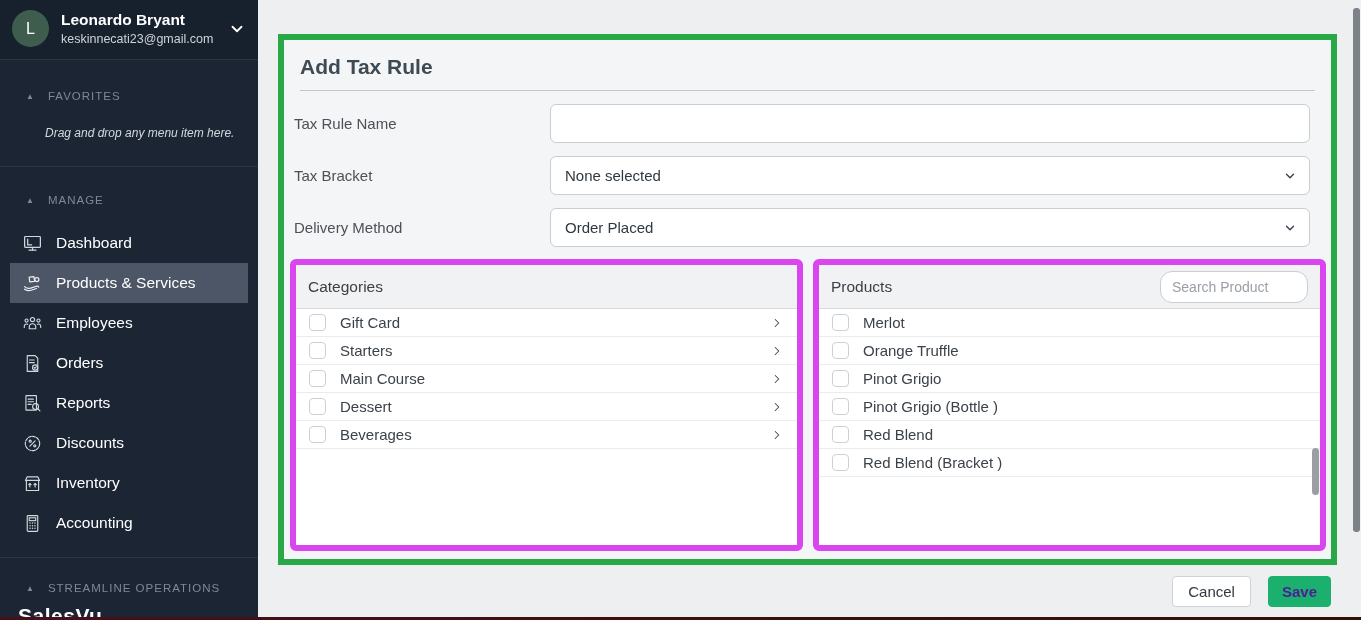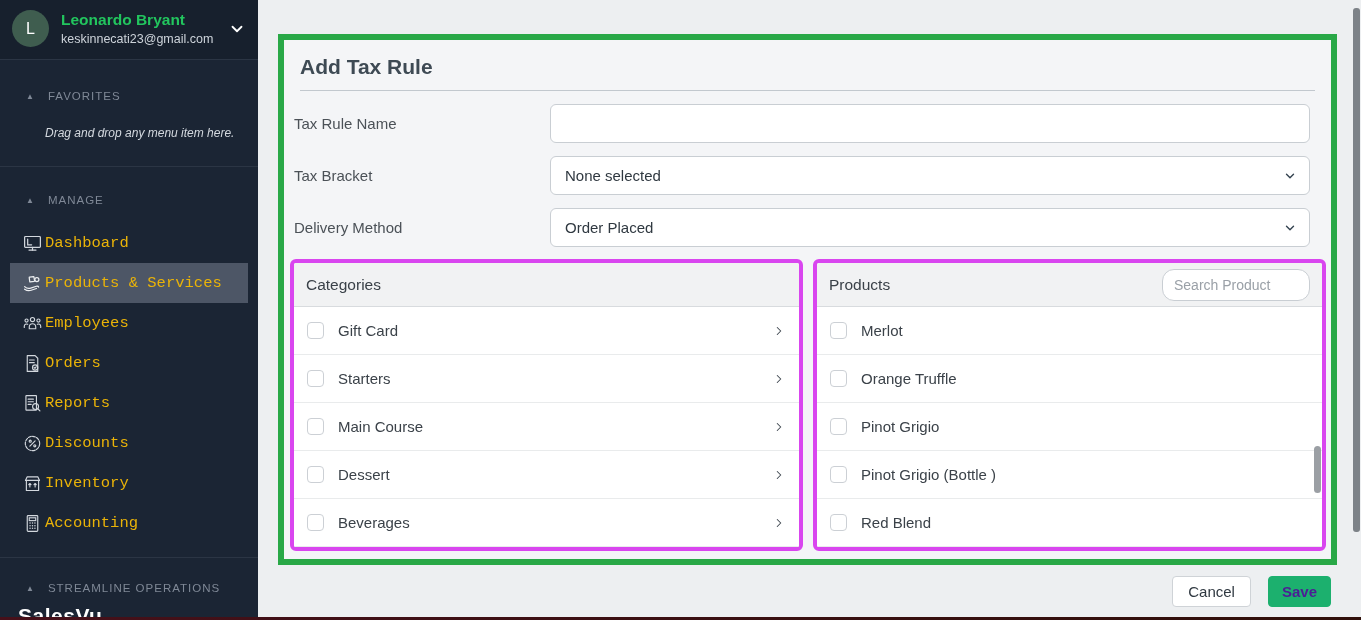--- a/index.html
+++ b/index.html
@@ -4,55 +4,55 @@
 <style>
   * { margin:0; padding:0; box-sizing:border-box; }
   html,body { width:1361px; height:620px; overflow:hidden; font-family:"Liberation Sans", sans-serif; }
   body { position:relative; background:#edeff1; }
 
   
   .sidebar { position:absolute; left:0; top:0; width:258px; height:617px; background:#1b2534; color:#e6e9ec; }
   .user-section { display:flex; align-items:center; padding:10px 12px 12px 12px; background:#17202d; cursor:pointer; }
   .avatar { width:37px; height:37px; border-radius:50%; background:#3f5d4f; color:#fff; display:flex; align-items:center; justify-content:center; font-size:16px; flex:0 0 37px; }
   .user-text { margin-left:12px; flex:1; }
-  .user-name { font-weight:bold; font-size:15.5px; color:#22c55e; }
+  .user-name { font-weight:bold; font-size:15.5px; color:#ffffff; }
   .user-email { font-size:12.5px; color:#cdd3da; margin-top:3px; }
   .chev-down { margin-left:4px; display:flex; }
   .sb-divider { border-top:1px solid #2b3544; margin:0; }
   .section-header { display:flex; align-items:center; gap:13px; padding:0 0 0 26px; height:20px; color:#7f8896; font-size:11.5px; letter-spacing:1px; cursor:pointer; }
   .tri { font-size:8px; color:#7f8896; }
   .fav-hint { font-style:italic; font-size:12px; color:#d4d9df; padding:20px 20px 26px 45px; }
   .menu { padding:4px 0; }
   .menu-item { display:flex; align-items:center; height:40px; padding:0 10px 0 20px; cursor:pointer; }
   .menu-item.active { background:#4d5666; margin:0 10px; padding:0 0 0 10px; }
   .menu-item .mi-icon { width:24px; display:flex; justify-content:center; }
-  .menu-item .mi-label { margin-left:1px; font-size:15.5px; color:#eab308;font-family:Liberation Mono, monospace; }
+  .menu-item .mi-label { margin-left:12px; font-size:15.5px; color:#ffffff; }
   .brand-row { display:flex; align-items:center; justify-content:space-between; padding:6px 24px 0 18px; }
   .brand { font-weight:bold; font-size:21px; color:#fff; letter-spacing:0.5px; }
 
   
   .main { position:absolute; left:258px; top:0; right:0; bottom:3px; background:#edeff1; }
   .modal { position:absolute; left:20px; top:34px; width:1059px; height:531px; border:6px solid #29a847; background:#f4f5f7; overflow:hidden; }
   .modal-title { font-size:21px; font-weight:bold; color:#3e4a54; padding:15px 16px 11px 16px; }
   .title-divider { border-top:1px solid #c2c8ce; margin:0 16px; }
   .form-row { display:flex; align-items:center; margin:13px 21px 0 10px; }
   .form-row:first-of-type { margin-top:21px; }
   .form-label { width:256px; font-size:15px; color:#4b5157; }
   .form-control { flex:1; position:relative; }
   .text-input { width:100%; height:39px; border:1px solid #c9ced3; border-radius:6px; background:#fff; padding:0 14px; font-size:15px; color:#2f3840; font-family:"Liberation Sans", sans-serif; }
   .select-box { width:100%; height:39px; border:1px solid #c9ced3; border-radius:6px; background:#fff; padding:0 34px 0 14px; font-size:15px; color:#2f3840; display:flex; align-items:center; cursor:pointer; }
   .select-chev { position:absolute; right:13px; top:13px; display:flex; }
 
   .panels { display:flex; gap:10px; margin:12px 5px 0 6px; }
-  .panel { width:513px; height:292px; background:#fff; border:4px solid #d946ef; border-radius:6px; overflow:hidden; position:relative; }
+  .panel { width:513px; height:292px; background:#fff; border:6px solid #d946ef; border-radius:6px; overflow:hidden; position:relative; }
   .panel-header { height:44px; background:#f1f2f3; border-bottom:1px solid #d8dbde; display:flex; align-items:center; justify-content:space-between; padding:0 12px; }
   .panel-title { font-size:15.5px; color:#3a4148; }
   .search-input { width:148px; height:32px; border:1px solid #c9ced3; border-radius:12px; padding:0 11px; font-size:14px; color:#2f3840; background:#fff; font-family:"Liberation Sans", sans-serif; }
   .search-input::placeholder { color:#9aa0a7; }
-  .list-row { height:48px; display:flex; align-items:center; padding:0 13px; border-bottom:1px solid #e9ebec; background:#fff; }
+  .list-row { height:28px; display:flex; align-items:center; padding:0 13px; border-bottom:1px solid #e9ebec; background:#fff; }
   .checkbox { width:17px; height:17px; border:1px solid #ccd0d5; border-radius:4px; background:#fff; flex:0 0 17px; cursor:pointer; }
   .row-label { margin-left:14px; font-size:15px; color:#3b4249; }
   .row-chevron { margin-left:auto; display:flex; cursor:pointer; }
   .panel-thumb { position:absolute; right:1px; top:183px; width:7px; height:47px; background:#9b9fa4; border-radius:4px; }
 
   .footer { position:absolute; left:0; right:0; bottom:0; height:52px; display:flex; align-items:center; justify-content:flex-end; gap:17px; padding-right:30px; background:#edeff1;border-radius:24px; }
   .btn-cancel { height:31px; padding:0 15px; background:#fff; border:1px solid #cfd3d7; border-radius:4px; font-size:15px; color:#2f3840; cursor:pointer; font-family:"Liberation Sans", sans-serif; }
   .btn-save { height:31px; padding:0 13px; background:#1cb06e; border:1px solid #1cb06e; border-radius:4px; font-size:15px; font-weight:bold; color:#4c1d95; cursor:pointer; font-family:"Liberation Sans", sans-serif; }
 
   .window-scrollbar { position:absolute; right:0; top:0; bottom:3px; width:9px; }

